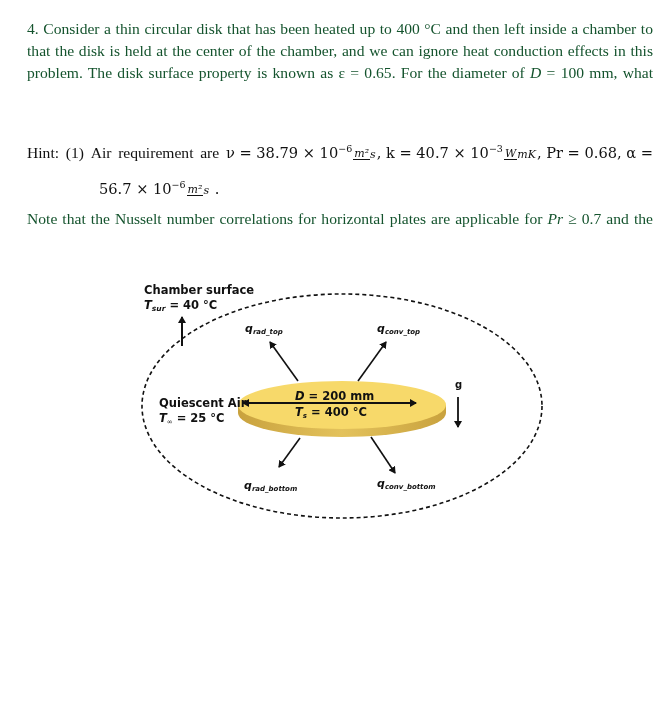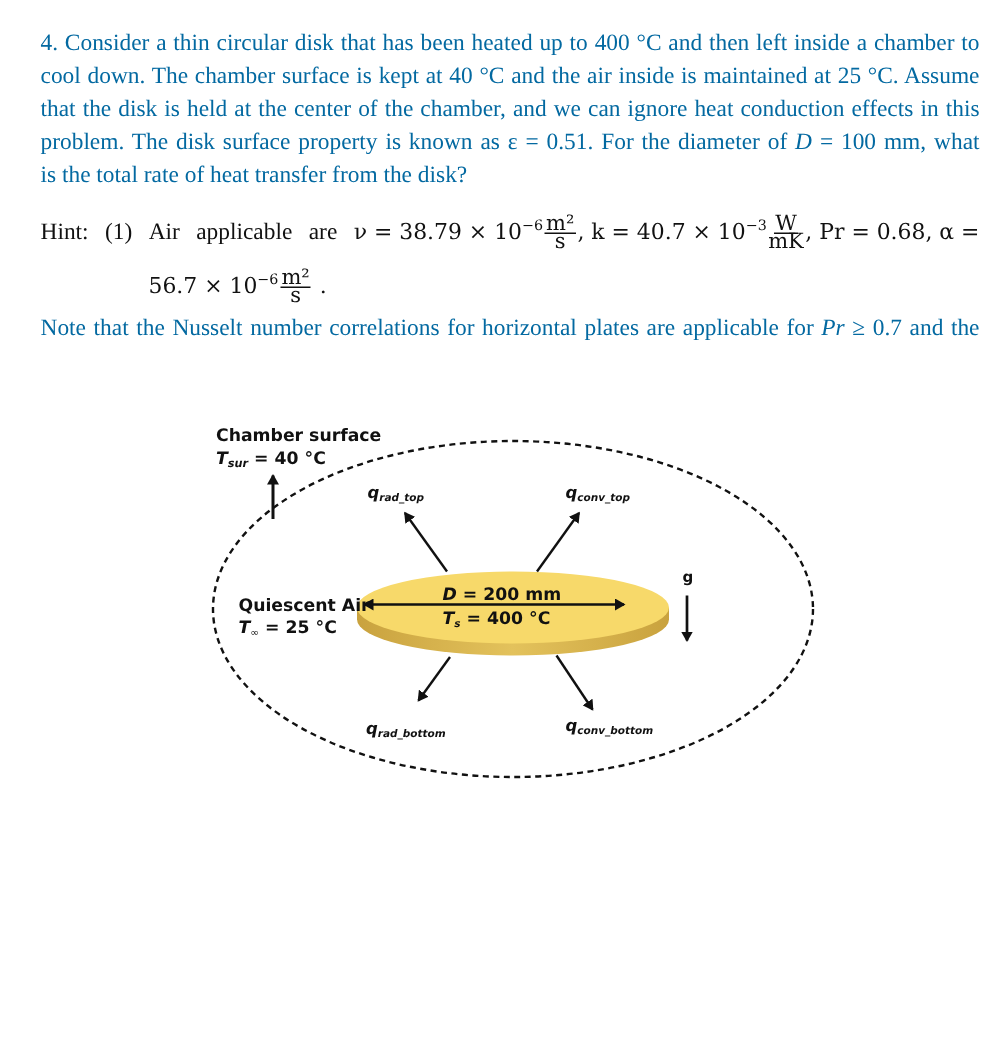--- a/index.html
+++ b/index.html
@@ -1,56 +1,54 @@
 <!DOCTYPE html>
 <html><head>
 <meta charset="utf-8">
 <style>
   html, body { margin: 0; padding: 0; background: #ffffff; }
   body { width: 667px; height: 705px; position: relative; overflow: hidden; }
   .para {
     position: absolute; left: 27px; width: 626px;
     font-family: "Liberation Serif", serif; font-size: 15.6px; line-height: 22px;
-    color: #0369a1; text-align: justify; text-align-last: left;
+    color: #14532d; text-align: justify; text-align-last: left;
   }
   #problem { top: 18px; }
   #problem .l { display: block; text-align: justify; text-align-last: justify; white-space: nowrap; }
   #problem .l.last { text-align-last: left; }
   .ital { font-style: italic; }
   #hint { position: absolute; left: 27px; top: 144px; width: 626px; font-family: "Liberation Serif", serif; font-size: 15.6px; color: #111; }
   .hint-line1 { display: flex; justify-content: space-between; align-items: baseline; height: 28px; white-space: nowrap; text-align: right; }
   .math { font-family: "DejaVu Serif", serif; font-size: 14.6px; }
-  .frac { display: inline-flex; flex-direction: column; align-items: center; vertical-align: middle; font-size: 14px; line-height: 11px; margin: 0 1px; }
+  .frac { display: inline-flex; flex-direction: row; align-items: center; vertical-align: middle; font-size: 11px; line-height: 11px; margin: 0 1px; font-style: italic; }
   .frac .num { border-bottom: 1px solid #111; padding: 0 1px; }
   sup { font-size: 9.5px; vertical-align: 6px; line-height: 0; }
   .hint-line2 { margin-left: 72px; margin-top: 8px; white-space: nowrap; }
   #note { top: 208px; }
   #note .l { display: block; text-align: justify; text-align-last: justify; white-space: nowrap; }
   #note .l.last { text-align-last: left; }
   #figure { position: absolute; left: 0; top: 270px; width: 620px; height: 260px; }
   #figure svg { position: absolute; left: 0; top: 0; }
   .flabel { font-family: "DejaVu Sans", sans-serif; font-weight: bold; fill: #111; }
 </style>
 </head>
 <body>
 
 <div id="problem" class="para">
   <span class="l">4. Consider a thin circular disk that has been heated up to 400 °C and then left inside a chamber to</span>
-  <span class="l">cool down. The chamber surface is kept at 40 °C and the air inside is maintained at 25 °C. Assume</span>
   <span class="l">that the disk is held at the center of the chamber, and we can ignore heat conduction effects in this</span>
-  <span class="l"><span>problem. The disk surface property is known as ε = 0.51. For the diameter of </span><span class="ital">D</span><span> = 100 mm, what</span></span>
-  <span class="l last">is the total rate of heat transfer from the disk?</span>
+  <span class="l"><span>problem. The disk surface property is known as ε = 0.65. For the diameter of </span><span class="ital">D</span><span> = 100 mm, what</span></span>
 </div>
 
 <div id="hint">
   <div class="hint-line1">
     <span>Hint:</span>
     <span>(1)</span>
     <span>Air</span>
-    <span>applicable</span>
+    <span>requirement</span>
     <span>are</span>
     <span class="math"><span>ν = 38.79 × 10</span><sup>−6</sup><span class="frac">
           <span class="num">m²</span>
           <span>s</span>
         </span><span>, k = 40.7 × 10</span><sup>−3</sup><span class="frac">
           <span class="num">W</span>
           <span>mK</span>
         </span><span>, Pr = 0.68, α =</span></span>
   </div>
   <div class="hint-line2 math">

